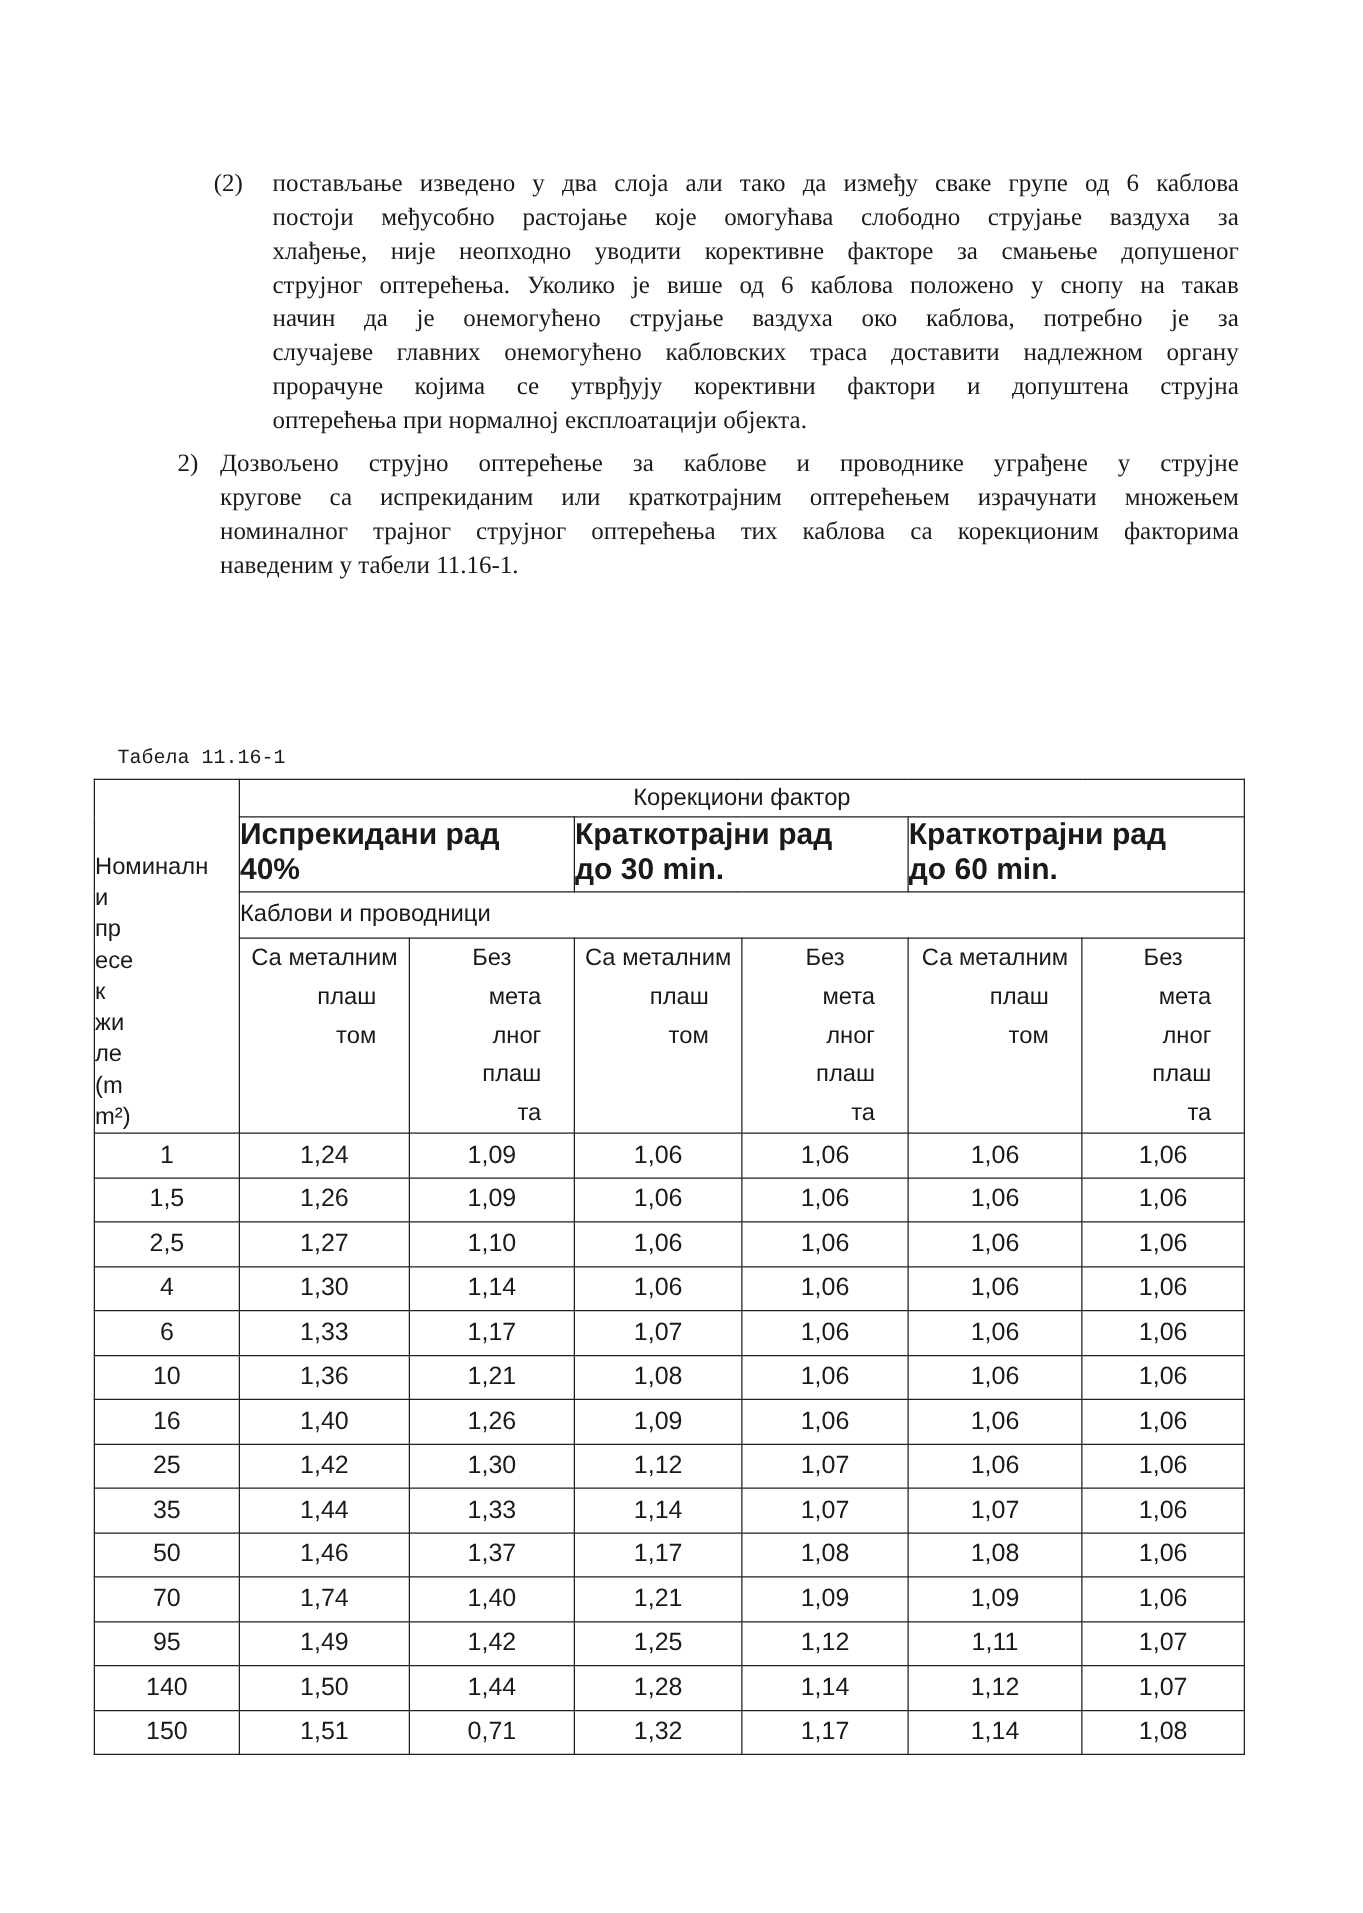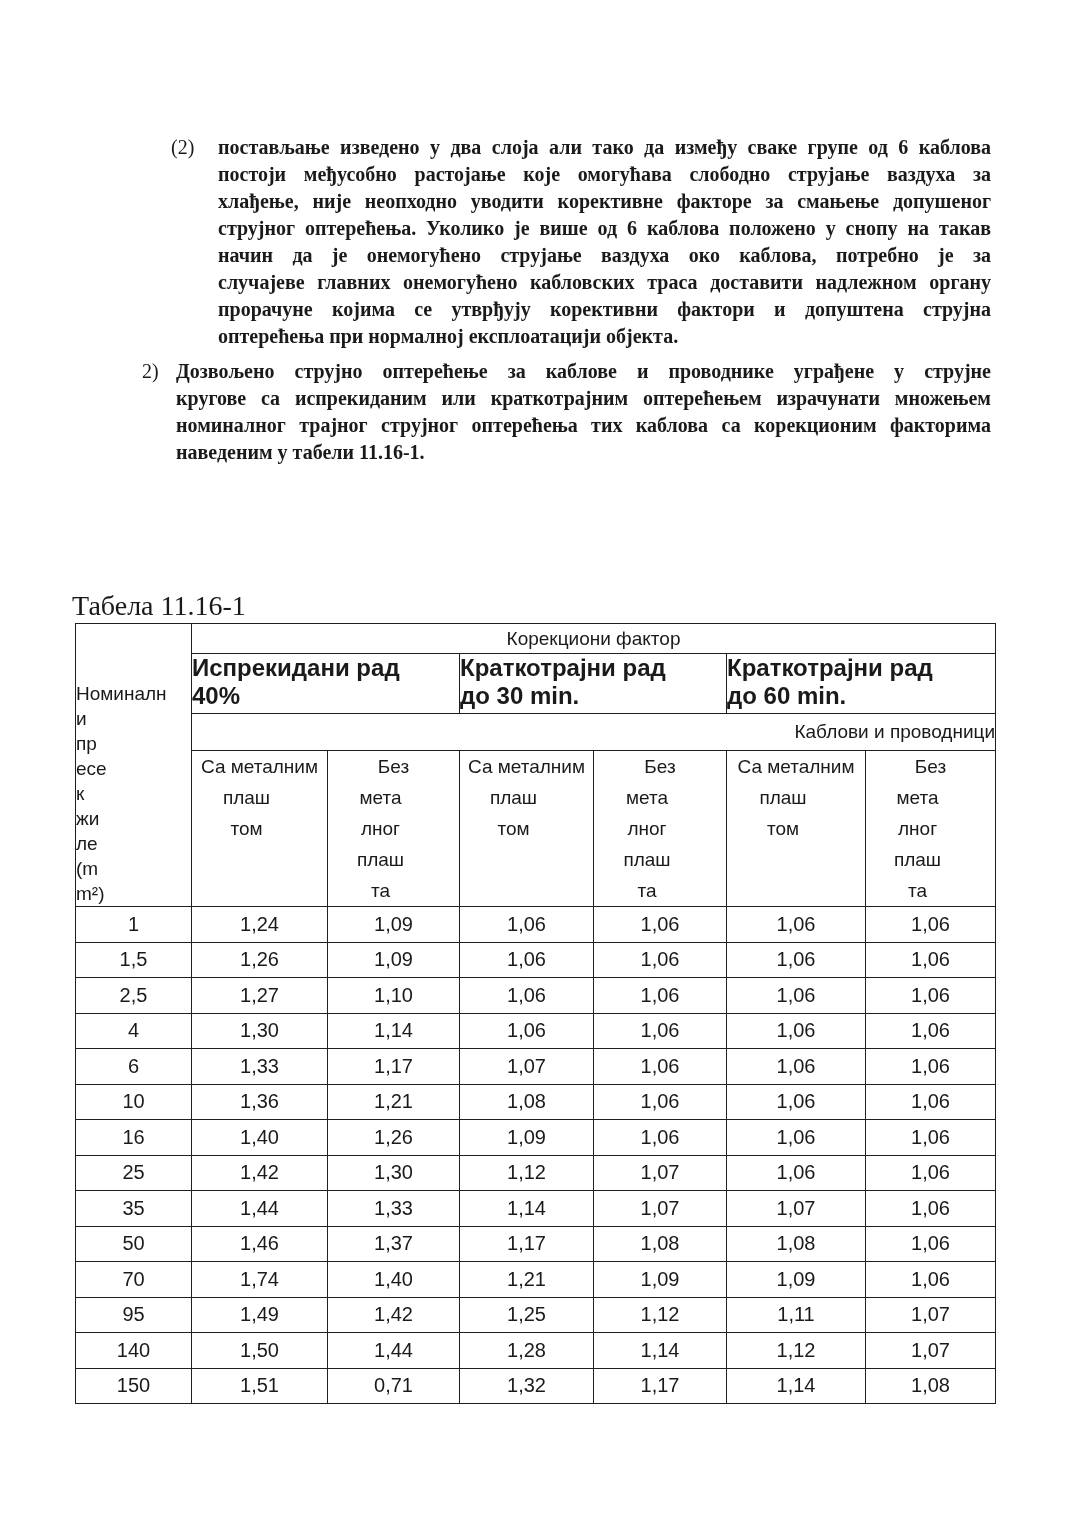--- a/index.html
+++ b/index.html
@@ -17,31 +17,30 @@
     font-size:20px;
     line-height:27px;
     box-sizing:border-box;
   }
   .p1{left:171px;top:134px;width:820px;padding-left:47px;}
   .p2{left:142px;top:358px;width:849px;padding-left:34px;}
   .marker{position:absolute;left:0;top:0;}
   .para-text .line{
     text-align:justify;
     text-align-last:justify;
-    font-weight:bold;
   }
   .para-text .line:last-child{
     text-align-last:left;
   }
   
   .caption{
     position:absolute;
-    left:72px;top:593px;
-    font-family:Liberation Serif, serif;
-    font-size:28px;
+    left:94px;top:593px;
+    font-family:Liberation Mono, monospace;
+    font-size:16px;
     line-height:26px;
   }
   
   table.cftable{
     position:absolute;
     left:75px;top:623px;
     width:920px;
     border-collapse:collapse;
     table-layout:fixed;
     font-family:"Liberation Sans","DejaVu Sans",sans-serif;
@@ -71,33 +70,33 @@
   }
   td.grphdr{
     vertical-align:top;
     padding-top:6px;
     font-size:24px;
     line-height:28px;
     white-space:pre-line;
     font-weight:bold;
   }
   td.midhdr{
-    text-align:right;
+    text-align:left;
     vertical-align:middle;
     font-size:19px;
   }
   td.subhdr{
     vertical-align:top;
     padding-top:4px;
     font-size:19px;
     line-height:31px;
     margin-top:20px;
   }
   td.subhdr .line{
-    text-align:center;
+    text-align:right;
     padding-right:26px;
   }
   td.subhdr .line:first-child{
     text-align:center;
     padding-right:0;
   }
   tbody.data td{
     text-align:center;
     vertical-align:middle;
     font-size:20px;

